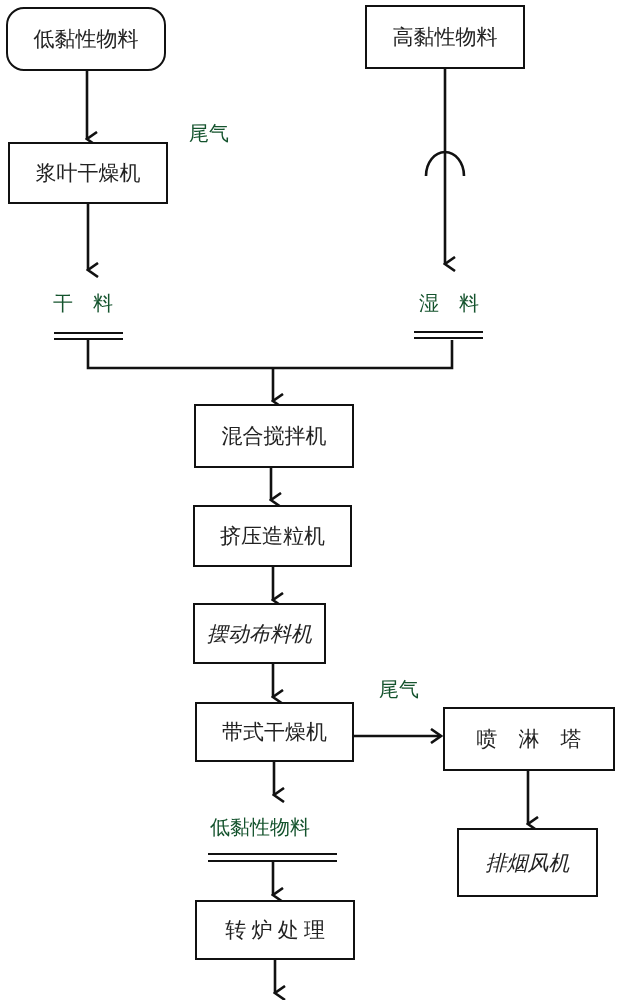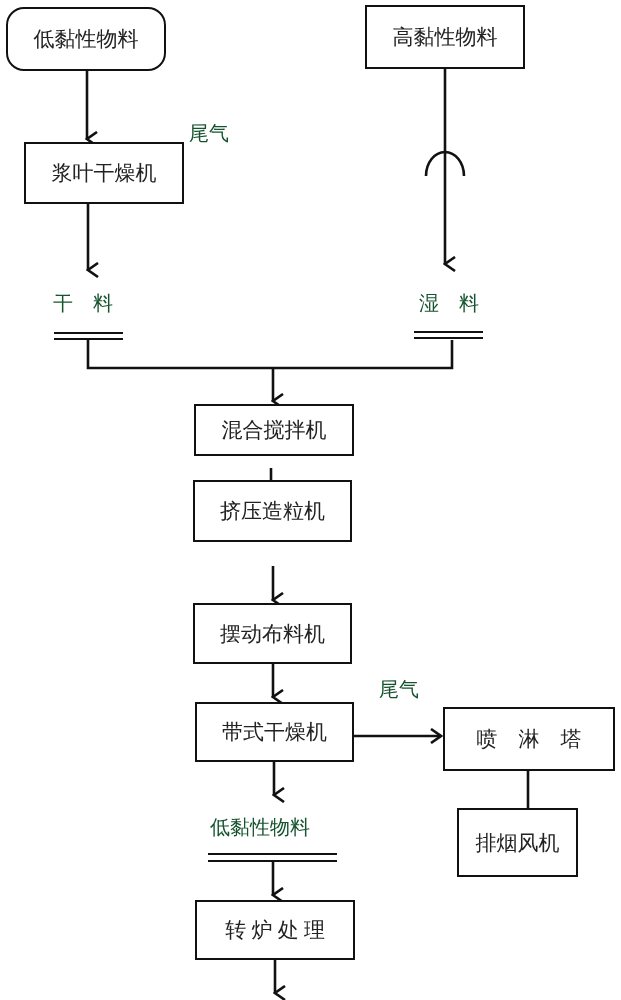--- a/index.html
+++ b/index.html
@@ -57,24 +57,24 @@
     <line x1="208" y1="861" x2="337" y2="861" stroke-width="2"></line>
     <line x1="273" y1="861" x2="273" y2="895" marker-end="url(#ah)"></line>
 
     <line x1="275" y1="959" x2="275" y2="993" marker-end="url(#ah)"></line>
   </g>
 </svg>
 
 <div class="box" style="left:6px;top:7px;width:160px;height:64px;border-radius:18px;">低黏性物料</div>
 <div class="box" style="left:365px;top:5px;width:160px;height:64px;">高黏性物料</div>
 <div class="label lbl" style="left:189px;top:120px;">尾气</div>
-<div class="box" style="left:24px;top:142px;width:160px;height:62px;">浆叶干燥机</div>
+<div class="box" style="left:8px;top:142px;width:160px;height:62px;">浆叶干燥机</div>
 <div class="lbl" style="left:53px;top:290px;">干　料</div>
 <div class="lbl" style="left:412px;top:290px;margin-left:7px;">湿　料</div>
-<div class="box" style="left:194px;top:404px;width:160px;height:52px;">混合搅拌机</div>
-<div class="box" style="left:193px;top:480px;width:159px;height:62px;">挤压造粒机</div>
-<div class="box" style="left:193px;top:603px;width:159px;height:61px;">摆动布料机</div>
+<div class="box" style="left:194px;top:404px;width:160px;height:64px;">混合搅拌机</div>
+<div class="box" style="left:193px;top:505px;width:159px;height:62px;">挤压造粒机</div>
+<div class="box" style="left:193px;top:603px;width:133px;height:61px;font-style:italic;">摆动布料机</div>
 <div class="lbl" style="left:379px;top:676px;">尾气</div>
 <div class="box" style="left:195px;top:702px;width:159px;height:60px;">带式干燥机</div>
 <div class="box" style="left:443px;top:707px;width:172px;height:64px;white-space:pre;">喷　淋　塔</div>
 <div class="lbl" style="left:210px;top:814px;">低黏性物料</div>
-<div class="box" style="left:457px;top:808px;width:121px;height:69px;">排烟风机</div>
+<div class="box" style="left:457px;top:828px;width:141px;height:69px;font-style:italic;">排烟风机</div>
 <div class="box" style="left:195px;top:900px;width:160px;height:60px;white-space:pre;font-family:Liberation Serif, serif;">转 炉 处 理</div>
 
 </body></html>

